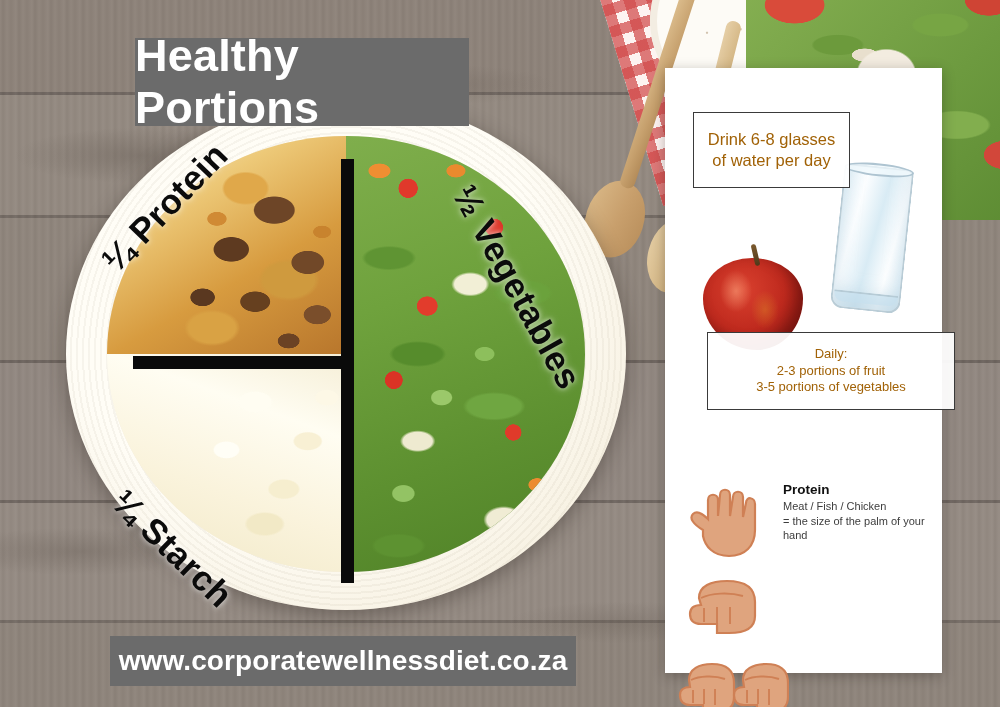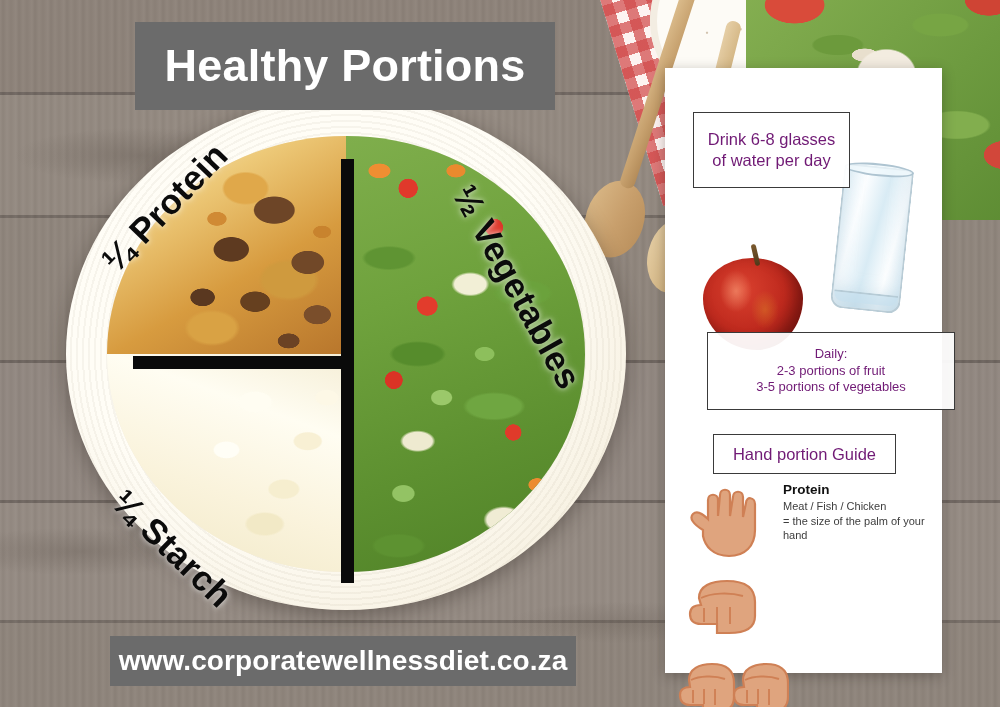--- a/index.html
+++ b/index.html
@@ -213,41 +213,41 @@
 
   
   .banner {
     position: absolute;
     background: #6b6b6b;
     color: #ffffff;
     display: flex; align-items: center; justify-content: center;
     font-weight: 700;
   }
   .banner-title {
-    left: 135px; top: 22px; width: 420px; height: 88px;
+    left: 135px; top: 38px; width: 334px; height: 88px;
     font-size: 45px; letter-spacing: 0.2px;
   }
   .banner-url {
     left: 110px; top: 636px; width: 466px; height: 50px;
     font-size: 28px; letter-spacing: 0.1px;
   }
 
   
   .card {
     position: absolute; left: 665px; top: 68px;
     width: 277px; height: 605px;
     background: #ffffff;
     box-shadow: 0 3px 12px rgba(30,24,20,0.3);
   }
 
   .tbox {
     position: absolute;
     border: 1.6px solid #3a3a3a;
     background: rgba(255,255,255,0.94);
-    color: #701a75;
+    color: #a16207;
     display: flex; flex-direction: column;
     align-items: center; justify-content: center;
     text-align: center;
     line-height: 1.26;
   }
   .box-water  { left: 28px; top: 44px;  width: 157px; height: 76px;  font-size: 16.5px; }
   .box-daily  { left: 42px; top: 264px; width: 248px; height: 78px;  font-size: 13px; }
   .box-hand   { left: 48px; top: 366px; width: 183px; height: 40px;  font-size: 16.5px; }
 
   .apple {
@@ -367,21 +367,20 @@
       <div>Drink 6-8 glasses</div>
       <div>of water per day</div>
     </div>
 
     <div class="tbox box-daily">
       <div>Daily:</div>
       <div>2-3 portions of fruit</div>
       <div>3-5 portions of vegetables</div>
     </div>
 
-    <div class="tbox box-hand">Hand portion Guide</div>
 
     <div class="guide-row row-protein">
       <div class="hand-wrap">
         <svg width="90" height="76" viewBox="0 0 90 76">
           <path class="skin" d="M20 46 C10 40 6 34 10 30 C14 26 20 30 25 35 L25 16 C25 9 35 9 35 16 L35 32 L37 11 C37 4 47 4 47 11 L47 32 L50 13 C50 6 60 6 60 13 L60 33 L63 19 C63 12 72 13 72 20 L72 46 C72 62 62 72 46 72 C30 72 22 62 20 52 Z"></path>
         </svg>
       </div>
       <div class="guide-text">
         <div class="guide-title">Protein</div>
         <div class="guide-sub">Meat / Fish / Chicken</div>

